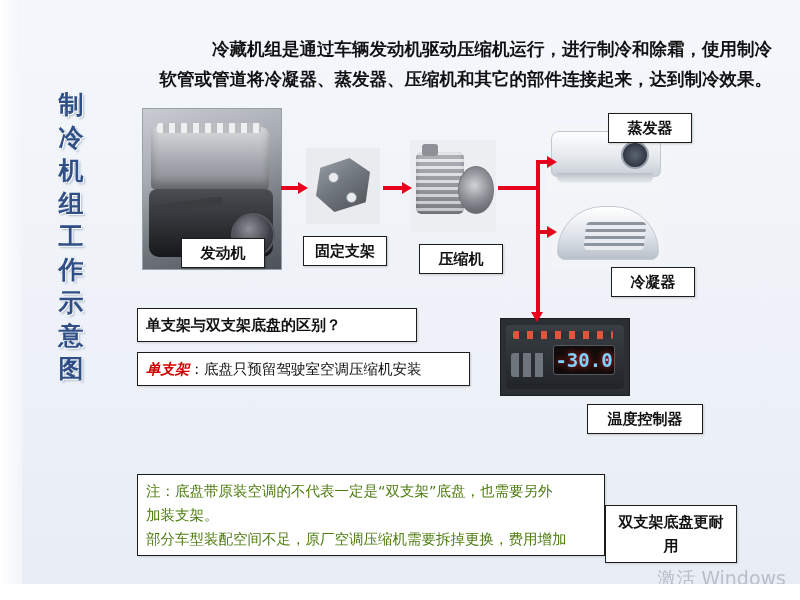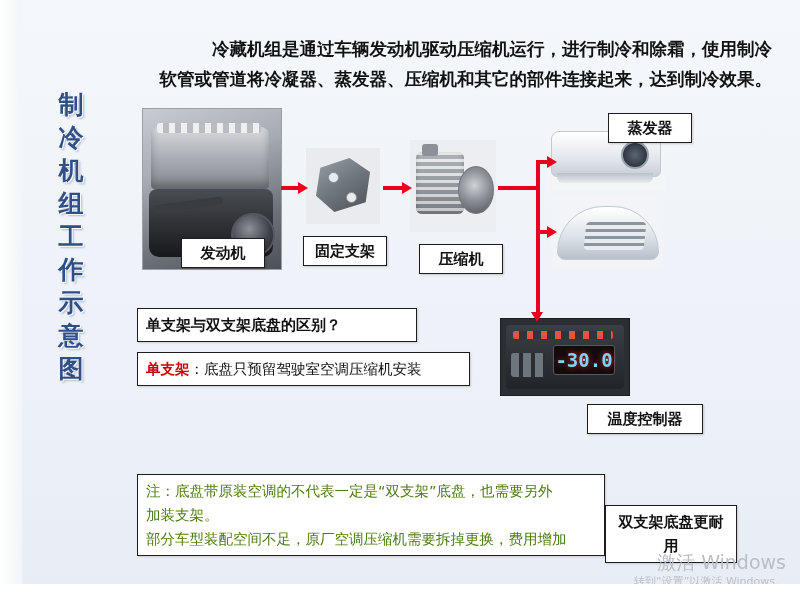--- a/index.html
+++ b/index.html
@@ -308,21 +308,21 @@
     padding: 4px 8px;
     box-shadow: 1px 1px 2px rgba(0,0,0,0.15);
   }
   #q-box {
     left: 137px; top: 308px; width: 262px;
     font-weight: bold; font-size: 15px;
   }
   #single-box { left: 137px; top: 352px; width: 315px; }
   #double-box { left: 137px; top: 396px; width: 360px; }
   #note-box   { left: 137px; top: 474px; width: 450px; color: #4d7c0f; }
-  .red { color: #d10000; font-weight: bold; }
+  .red { color: #d10000; font-weight: bold; font-style: italic; }
   .blk { color: #111111; }
   #double-box .line2 { display: block; }
   #note-box .nline { display: block; }
   #bottom-right-box {
     position: absolute;
     left: 605px; top: 505px; width: 118px;
     background: #ffffff;
     border: 1px solid #1d1d1d;
     font-family: "DejaVu Sans", "Liberation Sans", sans-serif;
     font-size: 15px;
@@ -443,36 +443,36 @@
   <div class="arrow" style="left:538px; top:230px; width:12px;"></div>
   <div class="arrowhead" style="left:547px; top:226px;"></div>
 
   <div class="arrow arrow-v" style="left:536px; top:234px; width:4px; height:82px;"></div>
   <div class="arrowhead down" style="left:531px; top:312px;"></div>
 
   <div class="label-box" id="label-engine">发动机</div>
   <div class="label-box" id="label-bracket">固定支架</div>
   <div class="label-box" id="label-compressor">压缩机</div>
   <div class="label-box" id="label-evaporator">蒸发器</div>
+  <div class="label-box" id="label-condenser">冷凝器</div>
   <div class="label-box" id="label-controller">温度控制器</div>
 
   <div class="text-box" id="q-box">单支架与双支架底盘的区别？</div>
 
   <div class="text-box" id="single-box">
     <span class="red">单支架</span><span class="blk">：底盘只预留驾驶室空调压缩机安装</span>
   </div>
 
 
   <div class="text-box" id="note-box">
     <span class="nline">注：底盘带原装空调的不代表一定是“双支架”底盘，也需要另外</span>
     <span class="nline">加装支架。</span>
     <span class="nline">部分车型装配空间不足，原厂空调压缩机需要拆掉更换，费用增加</span>
   </div>
 
   <div id="bottom-right-box">双支架底盘更耐用</div>
 
   <div id="watermark">
     <div class="wm1">激活 Windows</div>
-    <div class="wm2">转到“设置”以激活 Windows。</div>
   </div>
 
   <div id="bottom-edge"></div>
 </div>
 
 </body></html>

